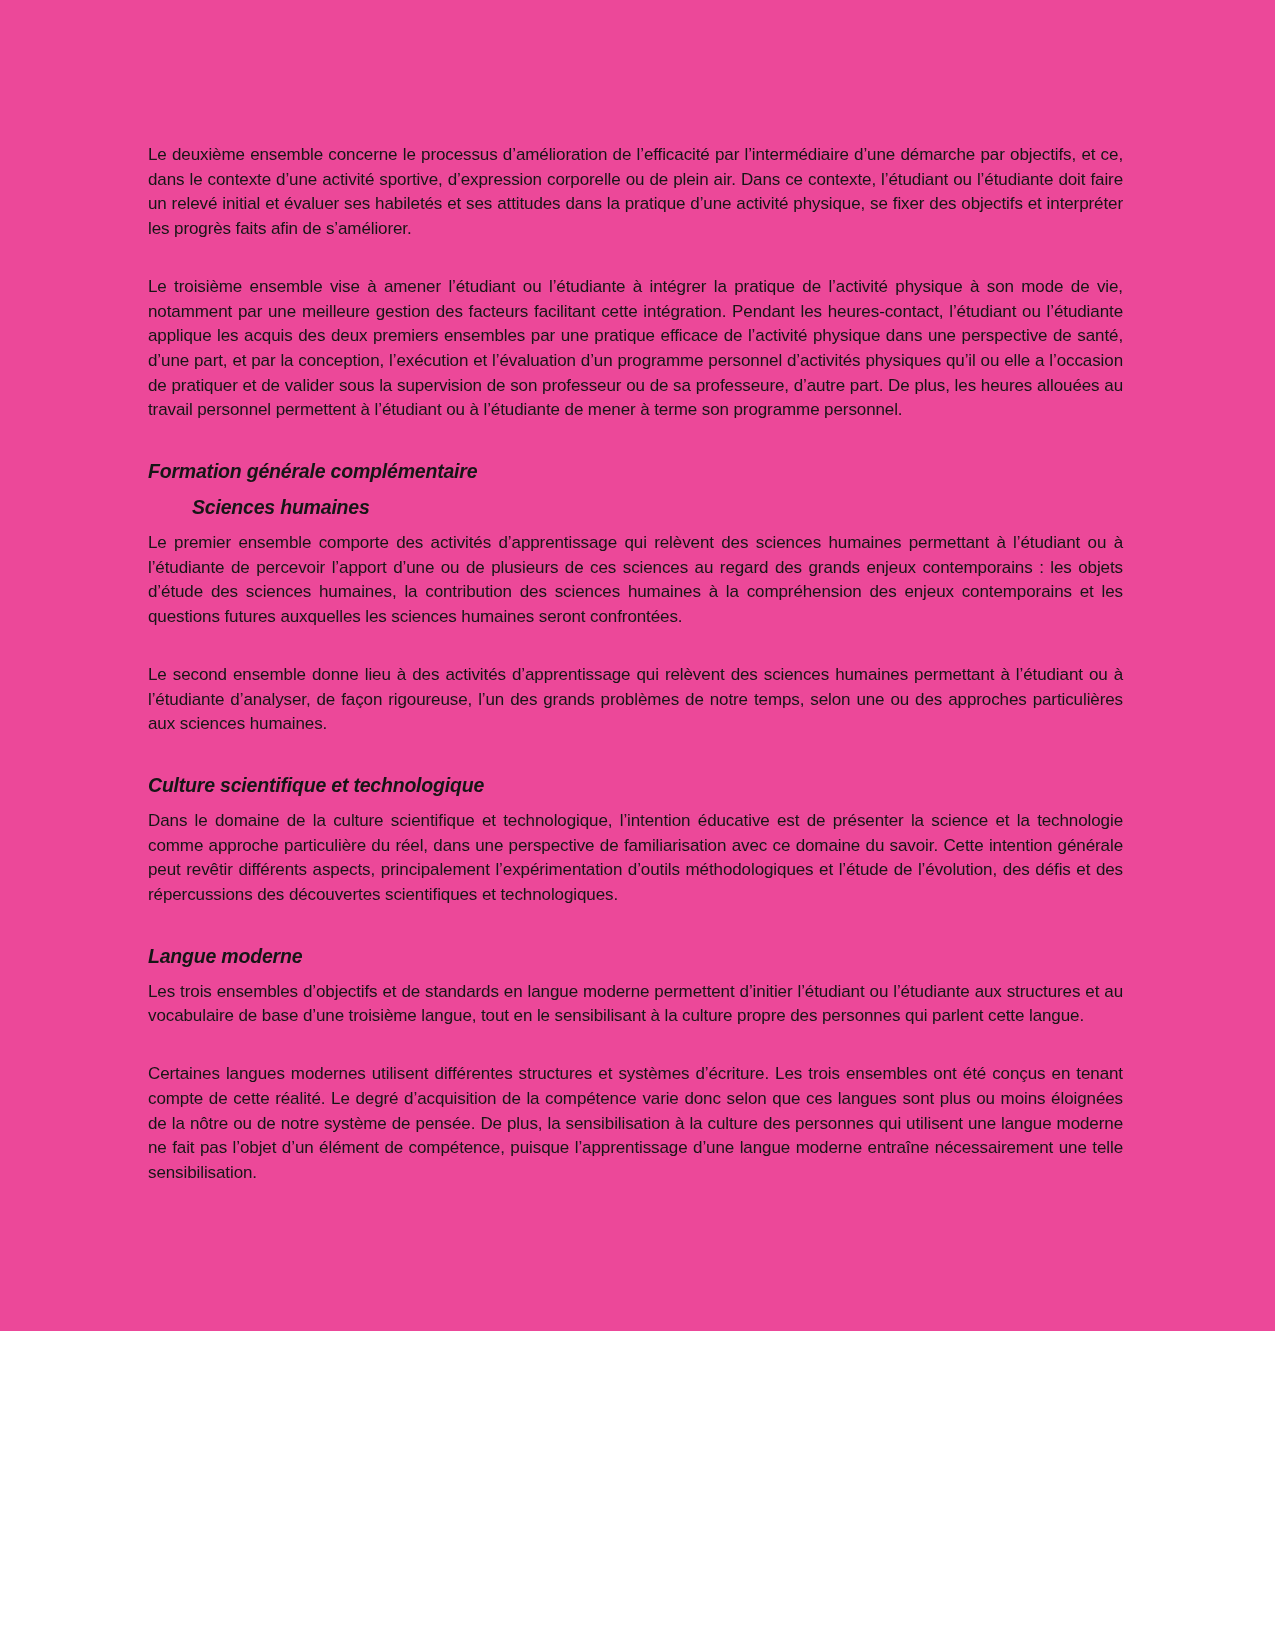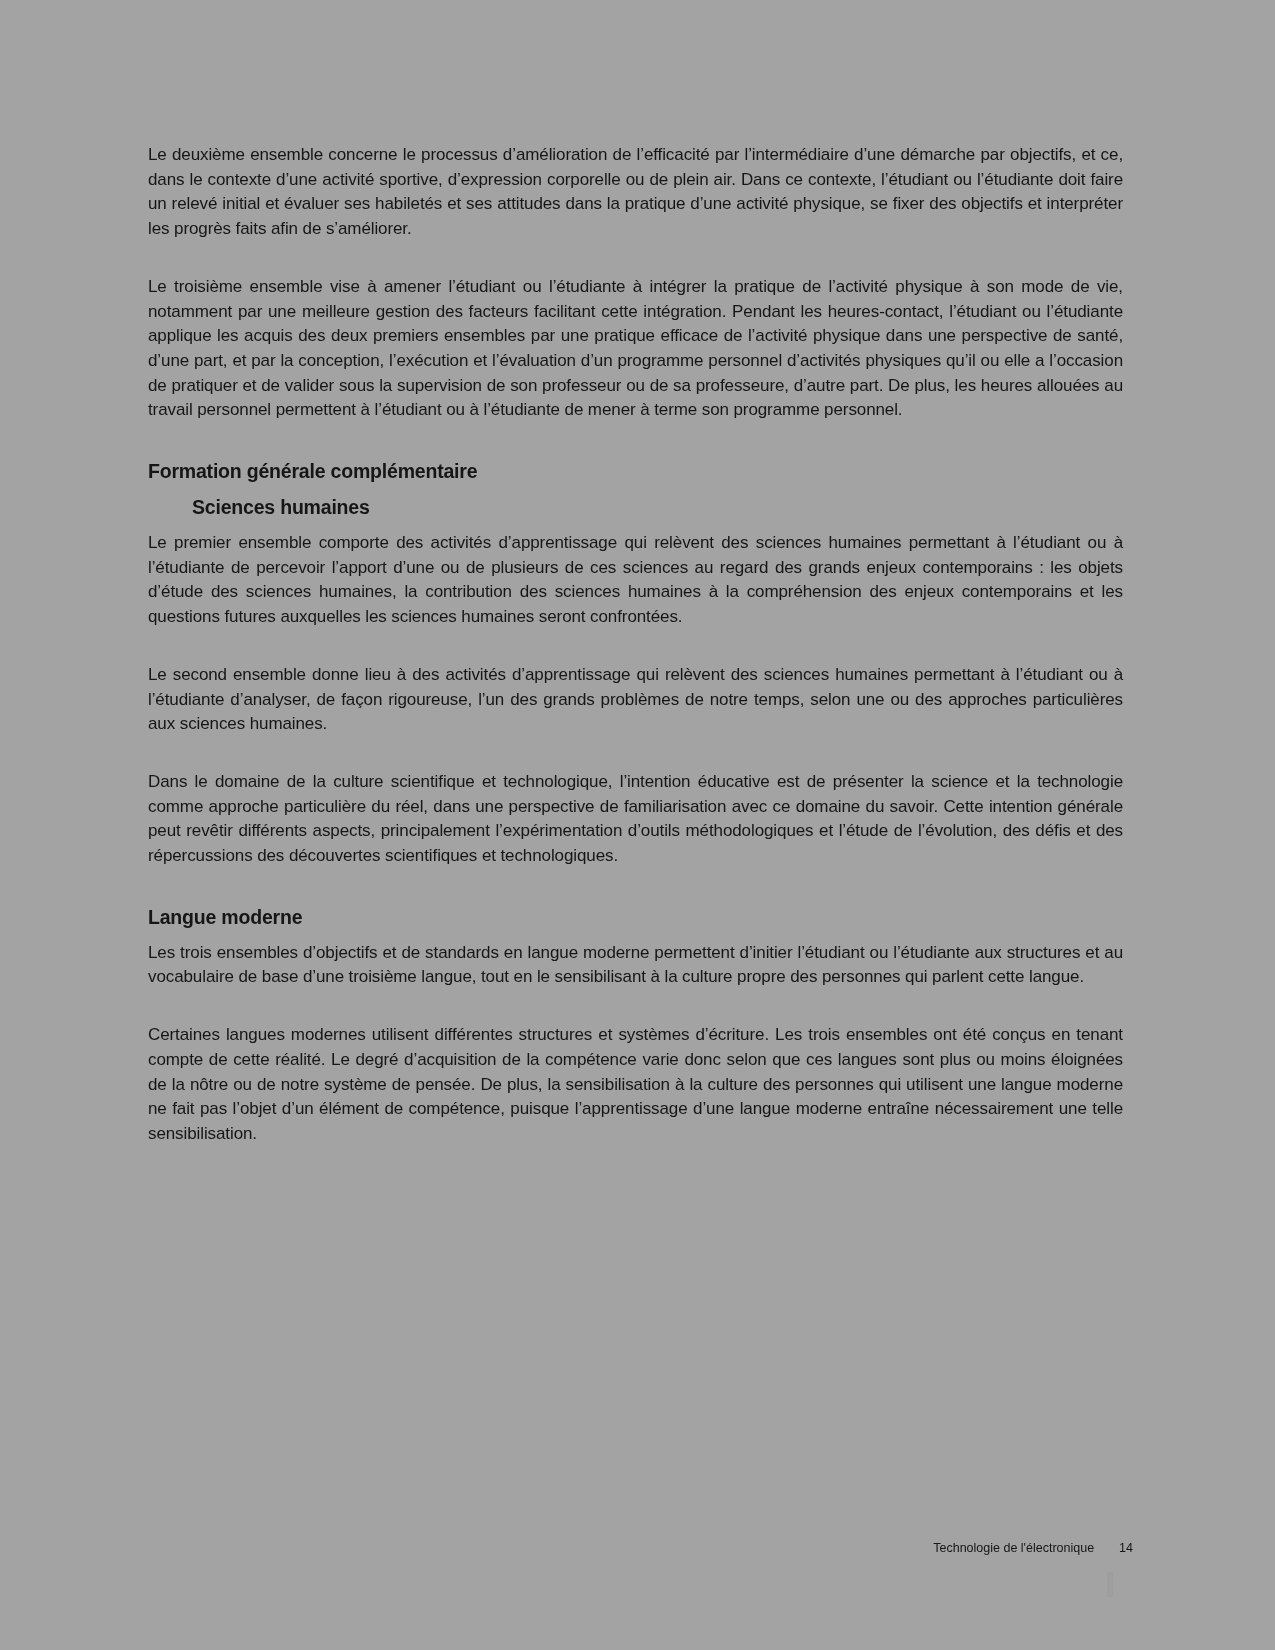--- a/index.html
+++ b/index.html
@@ -3,22 +3,22 @@
 <meta charset="utf-8">
 <style>
   html, body {
     margin: 0;
     padding: 0;
     background: #ffffff;
   }
   .page {
     position: relative;
     width: 1275px;
-    height: 1650px;
-    background: #a3a3a3;
+    height: 1331px;
+    background: #ec4899;
     overflow: hidden;
     font-family: "Liberation Sans", sans-serif;
     color: #161616;
   }
   .doc {
     position: absolute;
     left: 148px;
     top: 143px;
     width: 975px;
     font-size: 17px;
@@ -28,20 +28,21 @@
   .doc p.para {
     margin: 0 0 33px 0;
     text-align: justify;
   }
   .doc .h {
     font-weight: bold;
     font-size: 19.5px;
     line-height: 25px;
     margin: 36px 0 11px 0;
     letter-spacing: -0.2px;
+    font-style: italic;
   }
   .doc .h + .h {
     margin-top: 4px;
     margin-left: 44px;
   }
   .doc > :first-child {
     margin-top: 0;
   }
   .footer {
     position: absolute;
@@ -67,20 +68,21 @@
 
 <div class="page">
 
   <div class="doc">
     <p class="para">Le deuxième ensemble concerne le processus d’amélioration de l’efficacité par l’intermédiaire d’une démarche par objectifs, et ce, dans le contexte d’une activité sportive, d’expression corporelle ou de plein air. Dans ce contexte, l’étudiant ou l’étudiante doit faire un relevé initial et évaluer ses habiletés et ses attitudes dans la pratique d’une activité physique, se fixer des objectifs et interpréter les progrès faits afin de s’améliorer.</p>
     <p class="para">Le troisième ensemble vise à amener l’étudiant ou l’étudiante à intégrer la pratique de l’activité physique à son mode de vie, notamment par une meilleure gestion des facteurs facilitant cette intégration. Pendant les heures-contact, l’étudiant ou l’étudiante applique les acquis des deux premiers ensembles par une pratique efficace de l’activité physique dans une perspective de santé, d’une part, et par la conception, l’exécution et l’évaluation d’un programme personnel d’activités physiques qu’il ou elle a l’occasion de pratiquer et de valider sous la supervision de son professeur ou de sa professeure, d’autre part. De plus, les heures allouées au travail personnel permettent à l’étudiant ou à l’étudiante de mener à terme son programme personnel.</p>
     <div class="h">Formation générale complémentaire</div>
     <div class="h">Sciences humaines</div>
     <p class="para">Le premier ensemble comporte des activités d’apprentissage qui relèvent des sciences humaines permettant à l’étudiant ou à l’étudiante de percevoir l’apport d’une ou de plusieurs de ces sciences au regard des grands enjeux contemporains : les objets d’étude des sciences humaines, la contribution des sciences humaines à la compréhension des enjeux contemporains et les questions futures auxquelles les sciences humaines seront confrontées.</p>
     <p class="para">Le second ensemble donne lieu à des activités d’apprentissage qui relèvent des sciences humaines permettant à l’étudiant ou à l’étudiante d’analyser, de façon rigoureuse, l’un des grands problèmes de notre temps, selon une ou des approches particulières aux sciences humaines.</p>
+    <div class="h">Culture scientifique et technologique</div>
     <p class="para">Dans le domaine de la culture scientifique et technologique, l’intention éducative est de présenter la science et la technologie comme approche particulière du réel, dans une perspective de familiarisation avec ce domaine du savoir. Cette intention générale peut revêtir différents aspects, principalement l’expérimentation d’outils méthodologiques et l’étude de l’évolution, des défis et des répercussions des découvertes scientifiques et technologiques.</p>
     <div class="h">Langue moderne</div>
     <p class="para">Les trois ensembles d’objectifs et de standards en langue moderne permettent d’initier l’étudiant ou l’étudiante aux structures et au vocabulaire de base d’une troisième langue, tout en le sensibilisant à la culture propre des personnes qui parlent cette langue.</p>
     <p class="para">Certaines langues modernes utilisent différentes structures et systèmes d’écriture. Les trois ensembles ont été conçus en tenant compte de cette réalité. Le degré d’acquisition de la compétence varie donc selon que ces langues sont plus ou moins éloignées de la nôtre ou de notre système de pensée. De plus, la sensibilisation à la culture des personnes qui utilisent une langue moderne ne fait pas l’objet d’un élément de compétence, puisque l’apprentissage d’une langue moderne entraîne nécessairement une telle sensibilisation.</p>
   </div>
 
   <div class="footer">
     <span>Technologie de l'électronique</span>
     <span>14</span>
   </div>

